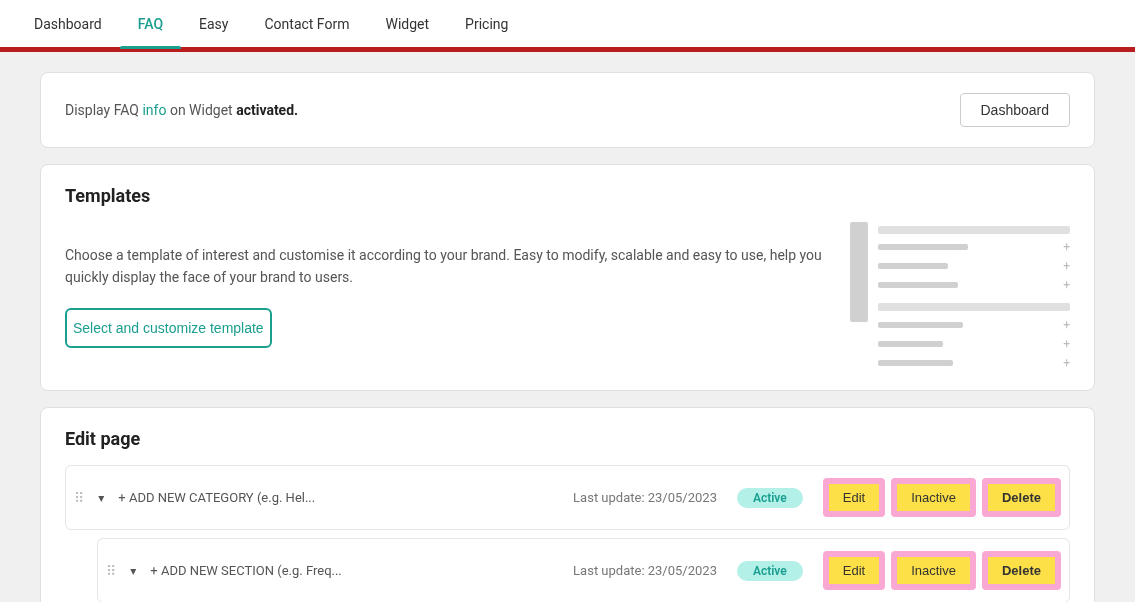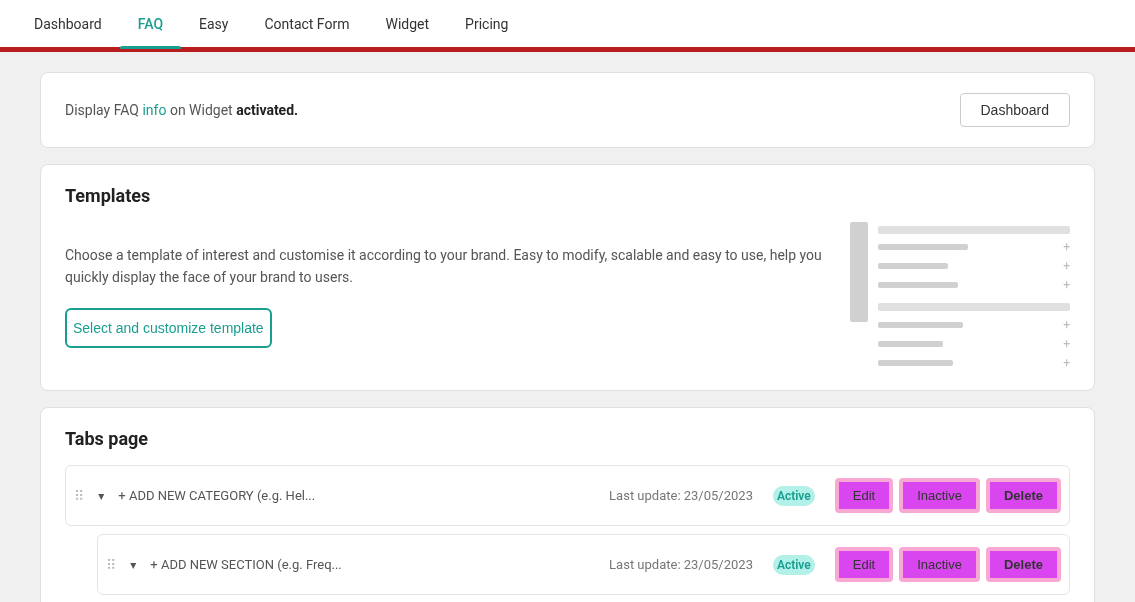--- a/index.html
+++ b/index.html
@@ -206,33 +206,33 @@
     }
     .last-update {
       font-size: 13px;
       color: #777;
       margin-right: 10px;
     }
     .badge-active {
       background: #b2f0e8;
       color: #1a9e8f;
       border-radius: 12px;
-      padding: 3px 4px;
+      padding: 3px 16px;
       font-size: 12px;
       font-weight: 600;
       margin-right: 10px;
     }
     .row-actions {
       display: flex;
       gap: 6px;
     }
     .btn-action {
       padding: 6px 14px;
-      border: 4px solid #f9a8d4;
-      background: #d946ef;
+      border: 6px solid #f9a8d4;
+      background: #fde047;
       border-radius: 4px;
       cursor: pointer;
       font-size: 13px;
       color: #333;
     }
     .btn-action.inactive {
       color: #333;
     }
     .btn-action.delete {
       color: #333;
@@ -307,21 +307,21 @@
               <div class="preview-bar" style="width:75px; height:6px;"></div>
               <span class="preview-plus">+</span>
             </div>
           </div>
         </div>
       </div>
     </div>
   </div>
 
   <div class="card edit-page-card">
-    <div class="edit-page-title">Tabs page</div>
+    <div class="edit-page-title">Edit page</div>
 
     <div class="table-row">
       <span class="drag-handle">⠿</span>
       <button class="chevron-btn">▾</button>
       <span class="row-label">+ ADD NEW CATEGORY (e.g. Hel...</span>
       <span class="last-update">Last update: 23/05/2023</span>
       <span class="badge-active">Active</span>
       <div class="row-actions">
         <button class="btn-action">Edit</button>
         <button class="btn-action inactive">Inactive</button>

